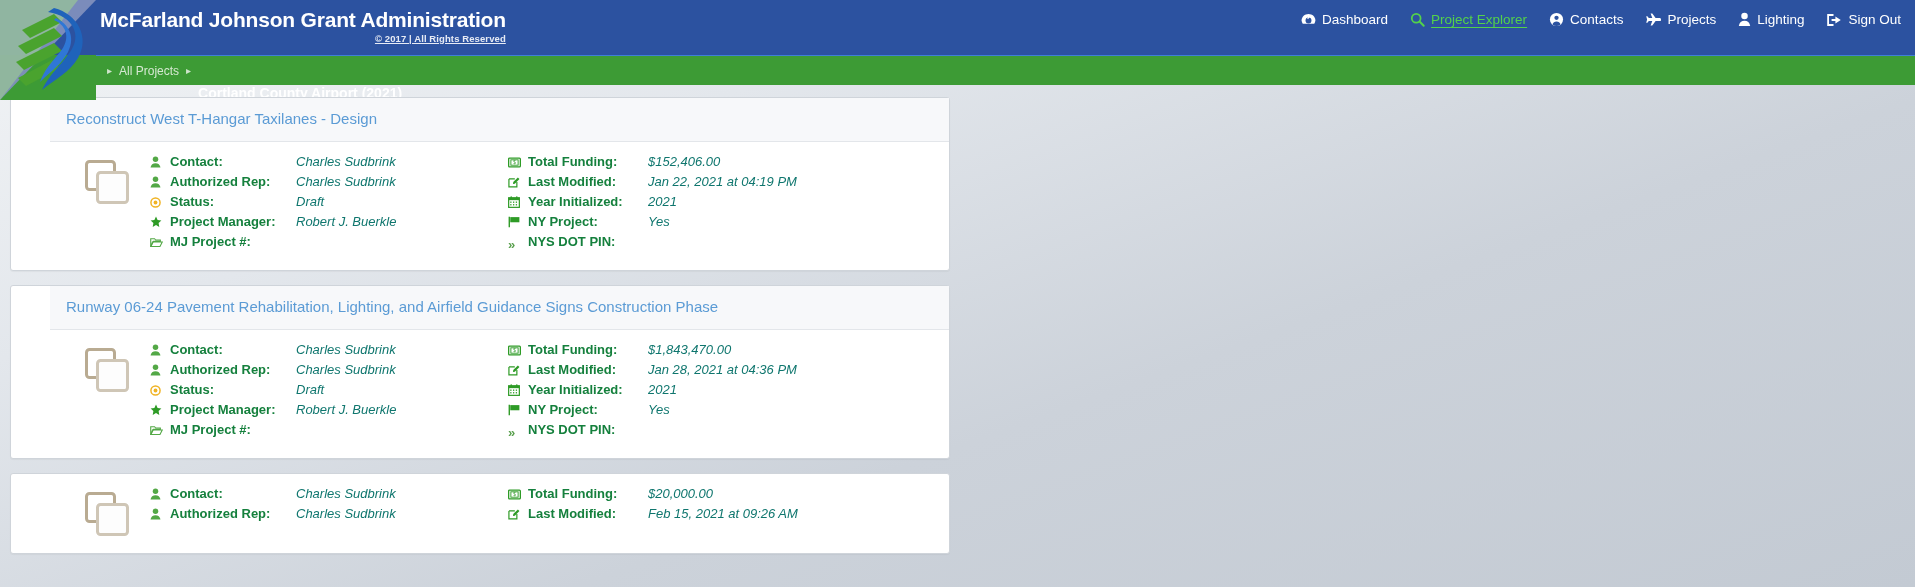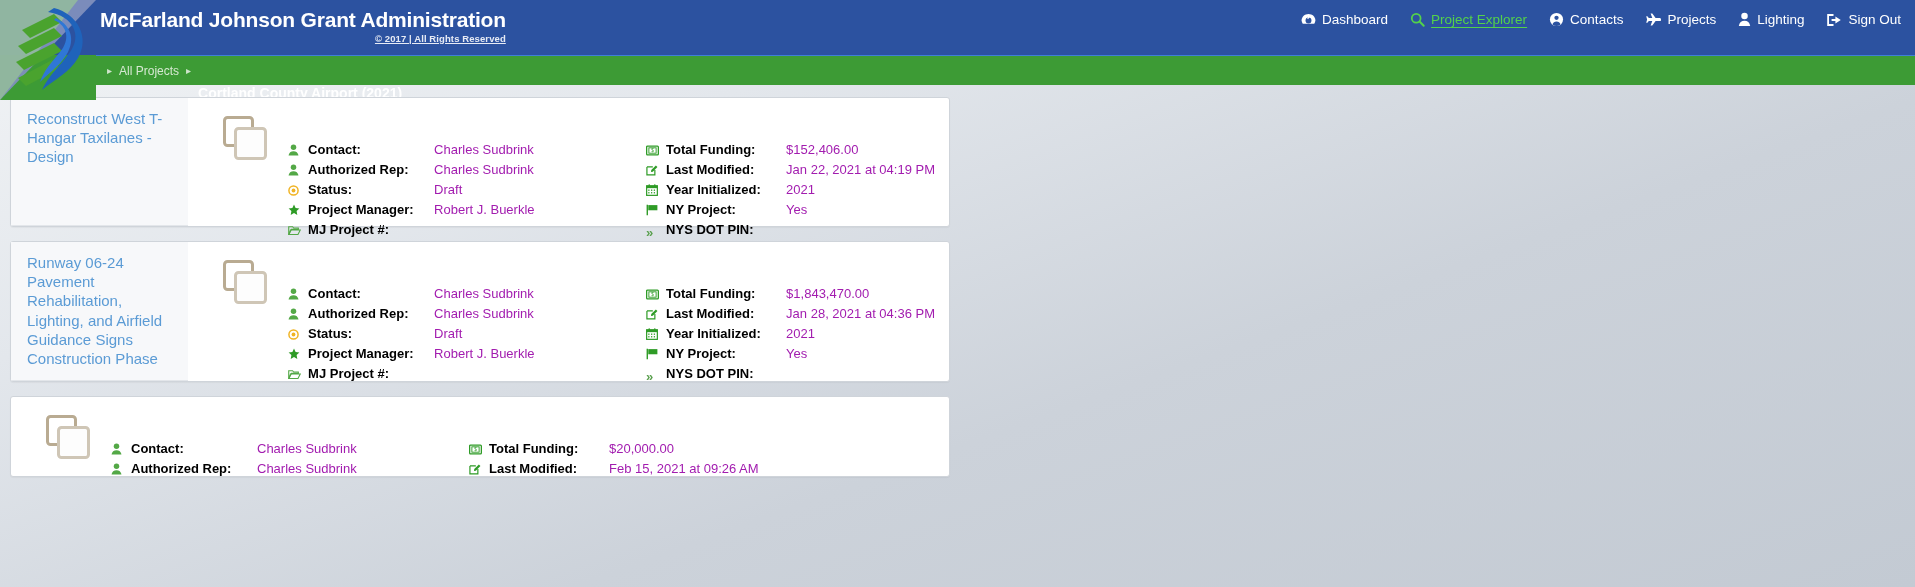--- a/index.html
+++ b/index.html
@@ -133,21 +133,22 @@
     gap: 14px 18px;
     height: 502px;
   }
   .card {
     background: #ffffff;
     border: 1px solid #cfd4da;
     border-radius: 3px;
     width: 940px;
     box-shadow: 0 1px 1px rgba(0,0,0,.04);
     display: flex;
-    flex-direction: row;
+    flex-direction: column;
+    padding-left: 39px;
   }
   .card-head {
     background: #f7f8fa;
     border-bottom: 1px solid #e3e6ea;
     padding: 11px 16px 12px 16px;
     min-height: 44px;
   }
   .card-title {
     color: #5b9bd5;
     font-size: 15px;
@@ -185,27 +186,27 @@
   .r-icon {
     flex: 0 0 20px;
     display: flex;
     justify-content: flex-start;
     align-items: center;
     position: relative;
     top: 2px;
   }
   .r-label {
     font-weight: bold;
-    color: #000000;
-    margin-top: 32px;
+    color: #15803d;
   }
   .r-label.lbl-a { flex: 0 0 126px; }
   .r-label.lbl-b { flex: 0 0 120px; }
   .r-value {
-    color: #a21caf;
+    color: #0f766e;
+    font-style: italic;
   }
 
   
   .chev {
     color: #5aa04e;
     font-size: 13px;
     font-weight: bold;
     line-height: 1;
     position: relative;
     top: 1px;

